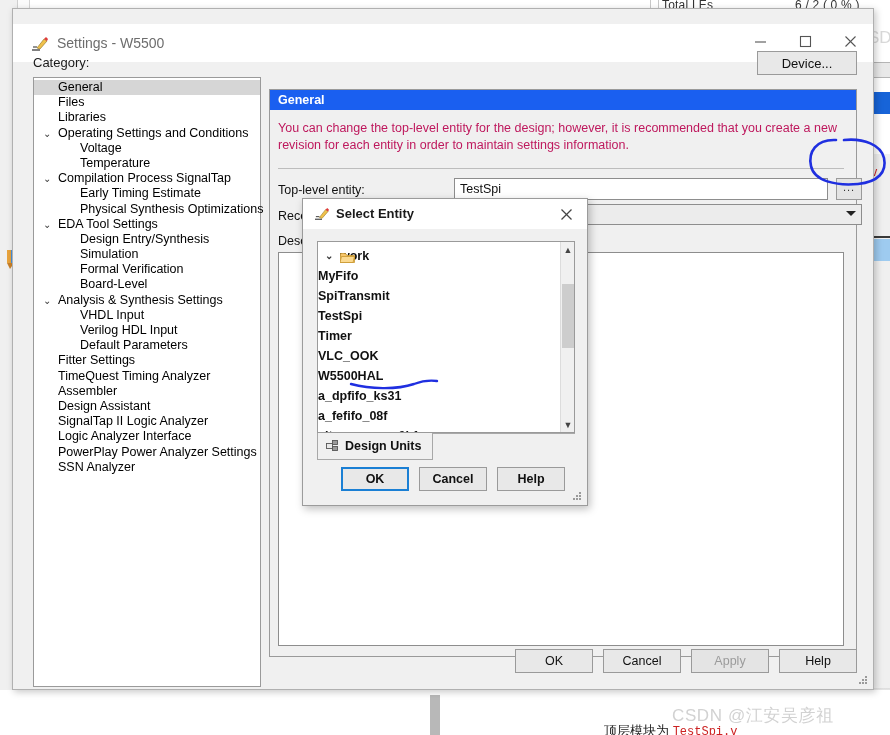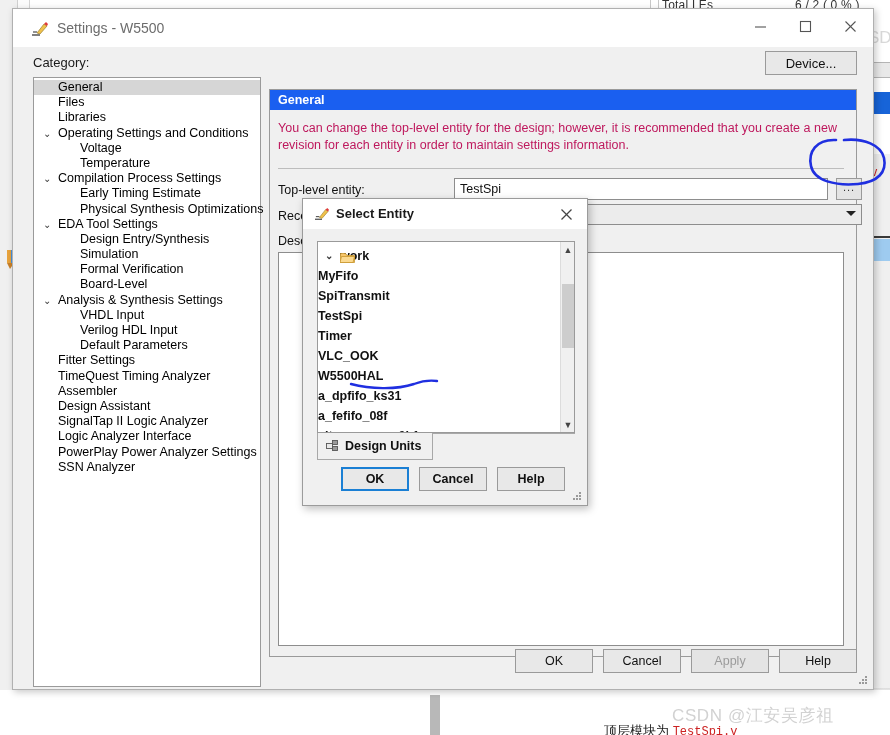--- a/index.html
+++ b/index.html
@@ -36,30 +36,30 @@
   .watermark { position:absolute; left:672px; top:704px; font-size:17px; color:#d2d2d2; letter-spacing:.6px; white-space:nowrap;}
   .cn-bottom { position:absolute; left:604px; top:722px; font-size:13px; color:#1a1a1a; white-space:nowrap; }
   .cn-bottom .red { color:#cc2222; font-family:"Liberation Mono", monospace; font-size:12px;}
 
   
   #settings-window {
     position:absolute; left:12px; top:8px; width:862px; height:682px;
     background:#f0f0f0; border:1px solid #b0b0b0;
     box-shadow: 2px 2px 7px rgba(0,0,0,.22);
   }
-  .title-bar { height:38px; background:#ffffff; position:relative; }
+  .title-bar { height:38px; background:#ffffff; position:relative;margin-top:15px; }
   .title-icon { position:absolute; left:18px; top:12px; width:18px; height:16px; }
   .title-text { position:absolute; left:44px; top:11px; font-size:14px; color:#6d6d6d; }
   .win-controls { position:absolute; right:0; top:0; height:38px; display:flex; }
   .win-btn { width:45px; height:34px; display:flex; align-items:center; justify-content:center; color:#555; }
   .win-btn svg { display:block; }
 
   .cat-label { position:absolute; left:20px; top:46px; font-size:13px; color:#1a1a1a; }
   .device-btn {
-    position:absolute; right:16px; top:42px; width:92px; height:24px;
+    position:absolute; right:16px; top:42px; width:100px; height:24px;
     border:1px solid #9a9a9a; background:#e8e8e8; font-size:13px; color:#111;
     display:flex; align-items:center; justify-content:center;
   }
 
   .category-panel {
     position:absolute; left:20px; top:68px; width:228px; height:610px;
     background:#ffffff; border:1px solid #9a9a9a;
   }
   .cat-list { padding:2px 0 0 0; font-size:12.5px; color:#000; }
   .cat-item { height:15.2px; line-height:15.2px; position:relative; white-space:nowrap; padding-left:24px; }
@@ -218,21 +218,21 @@
   <div class="device-btn">Device...</div>
 
   <div class="category-panel">
     <div class="cat-list" id="cat-list">
         <div class="cat-item lvl1 selected"><span>General</span></div>
         <div class="cat-item lvl1"><span>Files</span></div>
         <div class="cat-item lvl1"><span>Libraries</span></div>
         <div class="cat-item lvl1"><span class="cat-chev">⌄</span><span>Operating Settings and Conditions</span></div>
         <div class="cat-item lvl2"><span>Voltage</span></div>
         <div class="cat-item lvl2"><span>Temperature</span></div>
-        <div class="cat-item lvl1"><span class="cat-chev">⌄</span><span>Compilation Process Settings</span></div>
+        <div class="cat-item lvl1"><span class="cat-chev">⌄</span><span>Compilation Process SignalTap</span></div>
         <div class="cat-item lvl2"><span>Early Timing Estimate</span></div>
         <div class="cat-item lvl2"><span>Physical Synthesis Optimizations</span></div>
         <div class="cat-item lvl1"><span class="cat-chev">⌄</span><span>EDA Tool Settings</span></div>
         <div class="cat-item lvl2"><span>Design Entry/Synthesis</span></div>
         <div class="cat-item lvl2"><span>Simulation</span></div>
         <div class="cat-item lvl2"><span>Formal Verification</span></div>
         <div class="cat-item lvl2"><span>Board-Level</span></div>
         <div class="cat-item lvl1"><span class="cat-chev">⌄</span><span>Analysis &amp; Synthesis Settings</span></div>
         <div class="cat-item lvl2"><span>VHDL Input</span></div>
         <div class="cat-item lvl2"><span>Verilog HDL Input</span></div>

